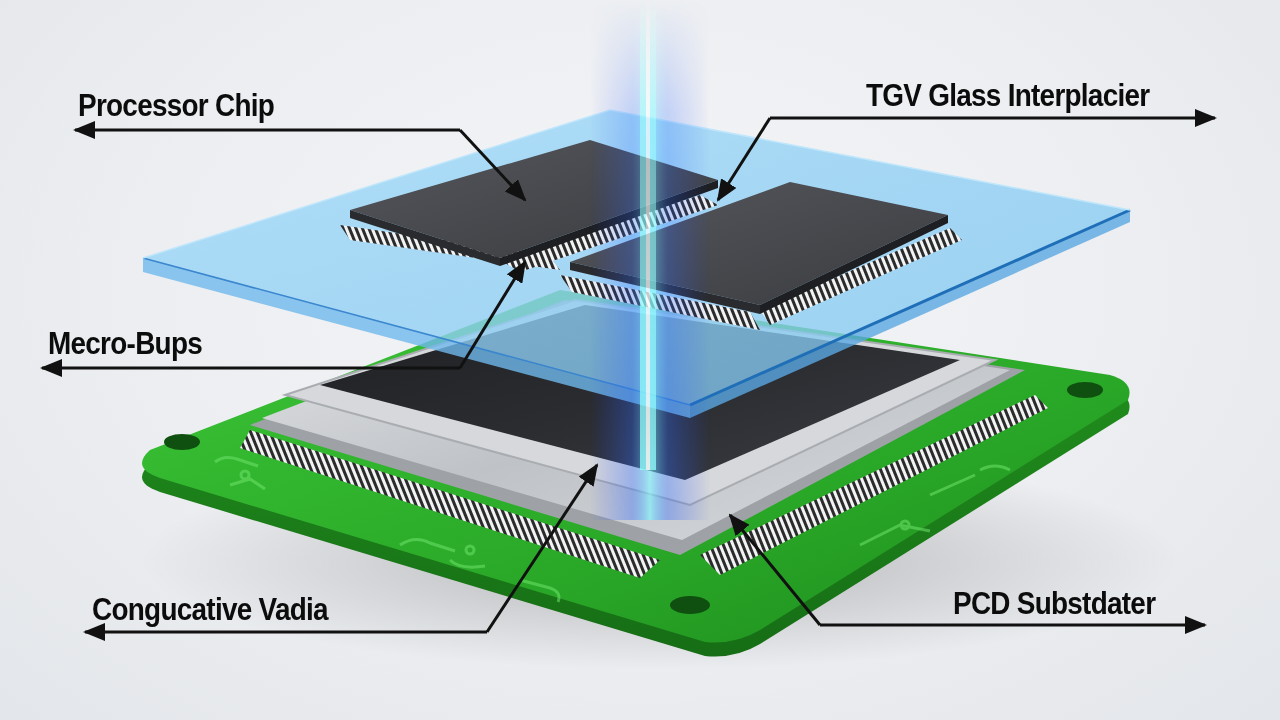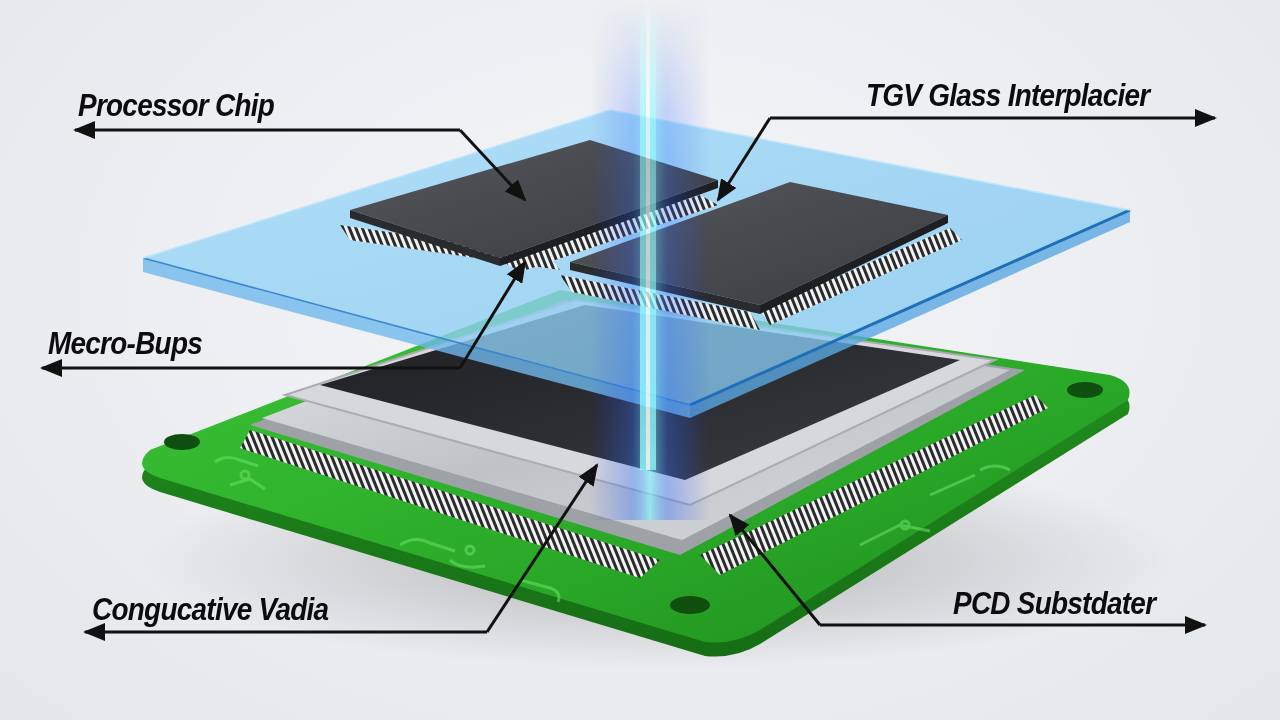--- a/index.html
+++ b/index.html
@@ -2,21 +2,21 @@
 <html><head>
 <meta charset="utf-8">
 <style>
   html, body { margin: 0; padding: 0; }
   body {
     width: 1280px; height: 720px; overflow: hidden;
     background: radial-gradient(ellipse at 50% 40%, #f4f5f7 0%, #eceef1 55%, #e3e6ea 100%);
     font-family: "Liberation Sans", "DejaVu Sans", sans-serif;
     position: relative;
   }
-  #stage { position: absolute; left: 0; top: 0; width: 1120px; height: 720px; font-style: italic; }
+  #stage { position: absolute; left: 0; top: 0; width: 1120px; height: 720px; }
   .label {
     position: absolute;
     font-family: "Liberation Sans", sans-serif;
     font-weight: bold;
     font-size: 31px;
     letter-spacing: -0.8px;
     color: #0c0c0c;
     white-space: nowrap;
     transform: scaleX(0.9);
     transform-origin: left top;

